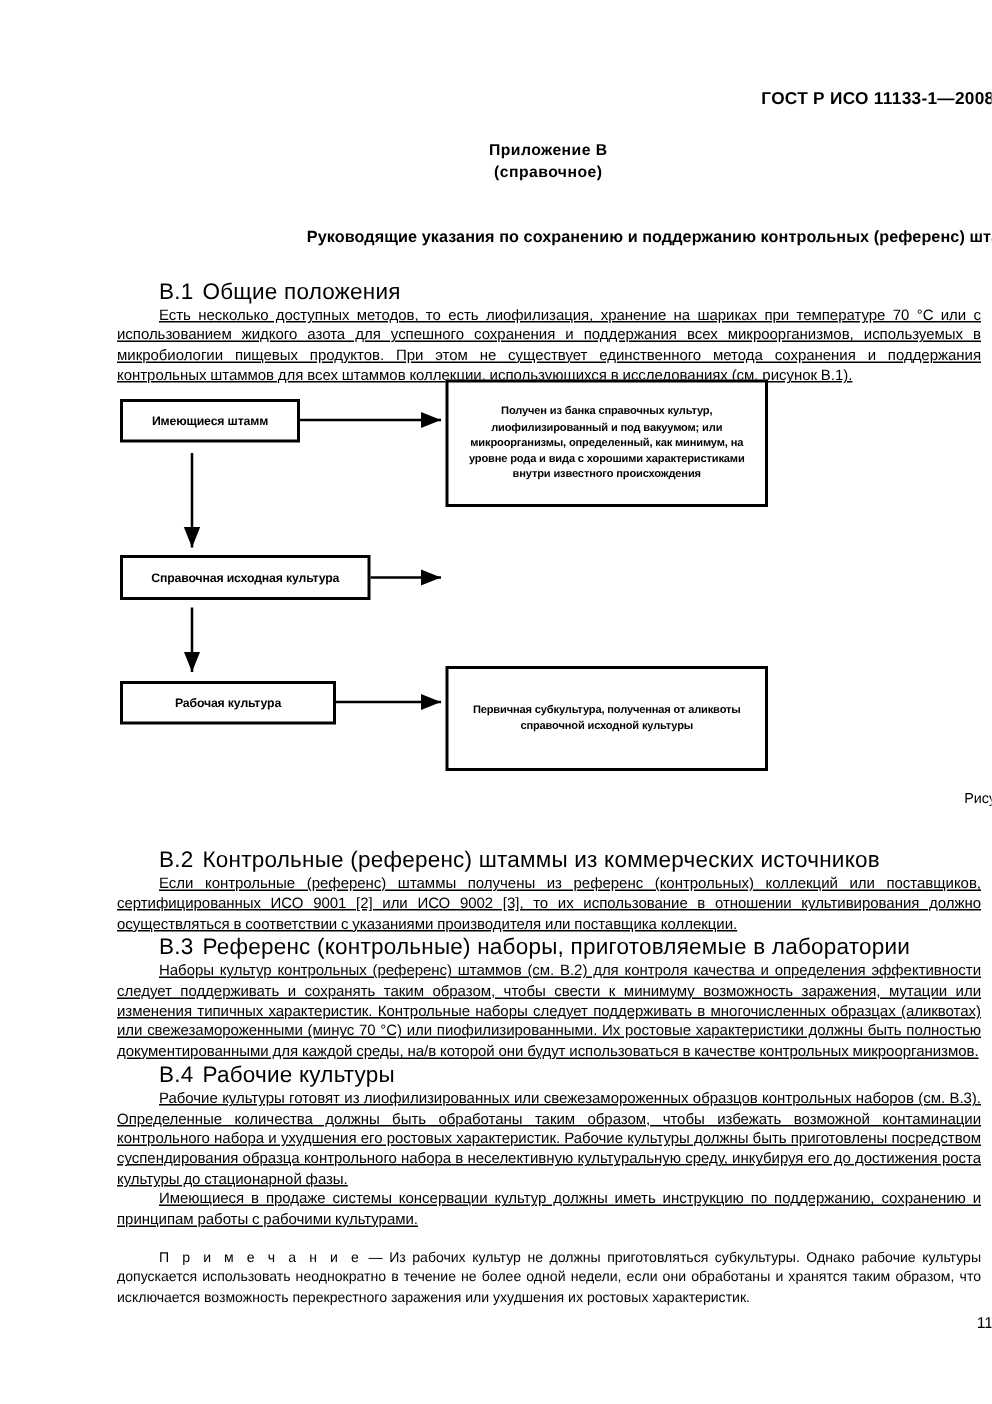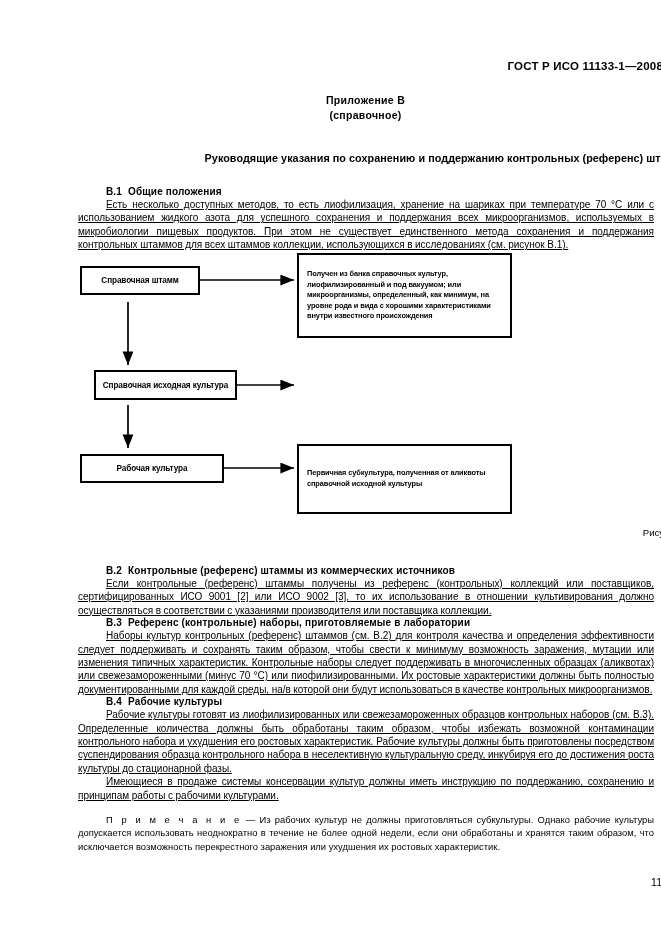--- a/index.html
+++ b/index.html
@@ -63,22 +63,22 @@
   }
 
   
   .content {
     position: absolute;
     left: 43px;
     width: 576px;
     top: 186px;
   }
   .sec-head {
-    font-size: 10px;
-    font-weight: bold;
+    font-size: 15px;
+    font-weight: normal;
     margin: 0 0 1px 0;
     padding-left: 28px;
     letter-spacing: 0.15px;
   }
   .sec-head .num {
     margin-right: 6px;
   }
   p.body {
     font-size: 10px;
     line-height: 13.4px;
@@ -111,20 +111,21 @@
   }
   .fig-svg { display: block; }
   .fig-box {
     position: absolute;
     border: 2px solid #000;
     background: #fff;
     box-sizing: border-box;
     display: flex;
     align-items: center;
     justify-content: center;
+    text-align: center;
   }
   .fig-box.left span {
     font-size: 8.2px;
     font-weight: bold;
     letter-spacing: -0.1px;
     white-space: nowrap;
   }
   .fig-box.right span {
     font-size: 7.4px;
     font-weight: bold;
@@ -192,28 +193,28 @@
       <line x1="50" y1="153" x2="50" y2="196" stroke="#000" stroke-width="1.7" marker-end="url(#arrow)"></line>
 
       <line x1="122" y1="28" x2="216" y2="28" stroke="#000" stroke-width="1.7" marker-end="url(#arrow)"></line>
 
       <line x1="145" y1="133" x2="216" y2="133" stroke="#000" stroke-width="1.7" marker-end="url(#arrow)"></line>
 
       <line x1="122" y1="216" x2="216" y2="216" stroke="#000" stroke-width="1.7" marker-end="url(#arrow)"></line>
     </svg>
 
     <div class="fig-box left" style="left:2px; top:14px; width:120px; height:29px;">
-      <span>Справочная штамм</span>
+      <span>Имеющиеся штамм</span>
     </div>
 
     <div class="fig-box right" style="left:219px; top:1px; width:215px; height:85px;">
       <span>Получен из банка справочных культур, лиофилизированный и под вакуумом; или микроорганизмы, определенный, как минимум, на уровне рода и вида с хорошими характеристиками внутри известного происхождения</span>
     </div>
 
-    <div class="fig-box left" style="left:16px; top:118px; width:143px; height:30px;">
+    <div class="fig-box left" style="left:2px; top:118px; width:167px; height:30px;">
       <span>Справочная исходная культура</span>
     </div>
 
 
     <div class="fig-box left" style="left:2px; top:202px; width:144px; height:29px;">
       <span>Рабочая культура</span>
     </div>
 
     <div class="fig-box right" style="left:219px; top:192px; width:215px; height:70px;">
       <span>Первичная субкультура, полученная от аликвоты справочной исходной культуры</span>

